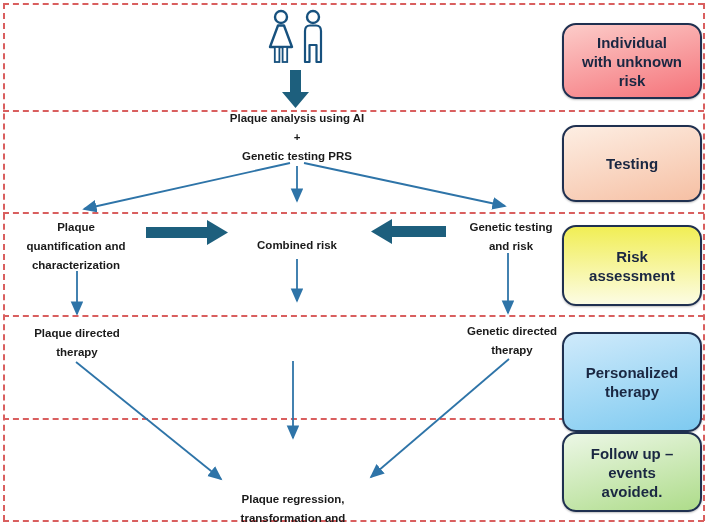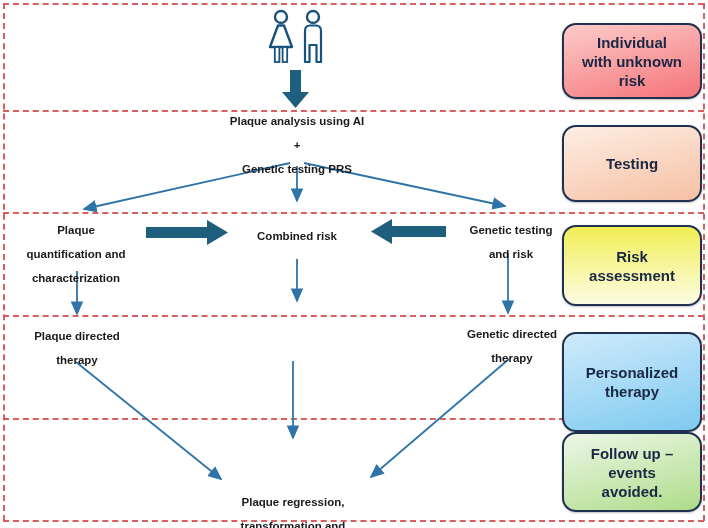--- a/index.html
+++ b/index.html
@@ -6,21 +6,21 @@
   .canvas{
     position:relative; width:708px; height:528px; background:#ffffff;
     font-family:"Liberation Sans", sans-serif; overflow:hidden;
   }
   
   .hline{position:absolute; left:3px; width:701px; height:0; border-top:2px dashed #d95f5f;}
   .vline{position:absolute; top:3px; height:518px; width:0; border-left:2px dashed #d95f5f;}
   
   .flow-label{
     position:absolute; transform:translateX(-50%); text-align:center;
-    white-space:pre-line; font-weight:bold; font-size:11.5px; line-height:24px;
+    white-space:pre-line; font-weight:bold; font-size:11.5px; line-height:19px;
     color:#1a1a1a; width:190px;
   }
   
   .stage{
     position:absolute; left:562px; width:140px;
     border:2.2px solid #1f3050; border-radius:14px;
     display:flex; align-items:center; justify-content:center;
     text-align:center; white-space:pre-line;
     font-weight:bold; font-size:15px; line-height:19px; color:#1a2742;
     box-sizing:border-box; box-shadow:0 1px 2px rgba(0,0,0,0.25);
@@ -81,21 +81,21 @@
       <line x1="509" y1="359" x2="371" y2="477" marker-end="url(#ah)"></line>
     </g>
   </svg>
 
   <div class="flow-label" style="left:297px; top:109px;">Plaque analysis using AI
 +
 Genetic testing PRS</div>
   <div class="flow-label" style="left:76px;  top:218px;">Plaque
 quantification and
 characterization</div>
-  <div class="flow-label" style="left:297px; top:224px;">Combined risk</div>
+  <div class="flow-label" style="left:297px; top:236px;">Combined risk</div>
   <div class="flow-label" style="left:511px; top:218px;">Genetic testing
 and risk</div>
   <div class="flow-label" style="left:77px;  top:324px;">Plaque directed
 therapy</div>
   <div class="flow-label" style="left:512px; top:322px;">Genetic directed
 therapy</div>
   <div class="flow-label" style="left:293px; top:446px;margin-top:44px;">Plaque regression,
 transformation and
 stabilization of
 atherosclerosis</div>

